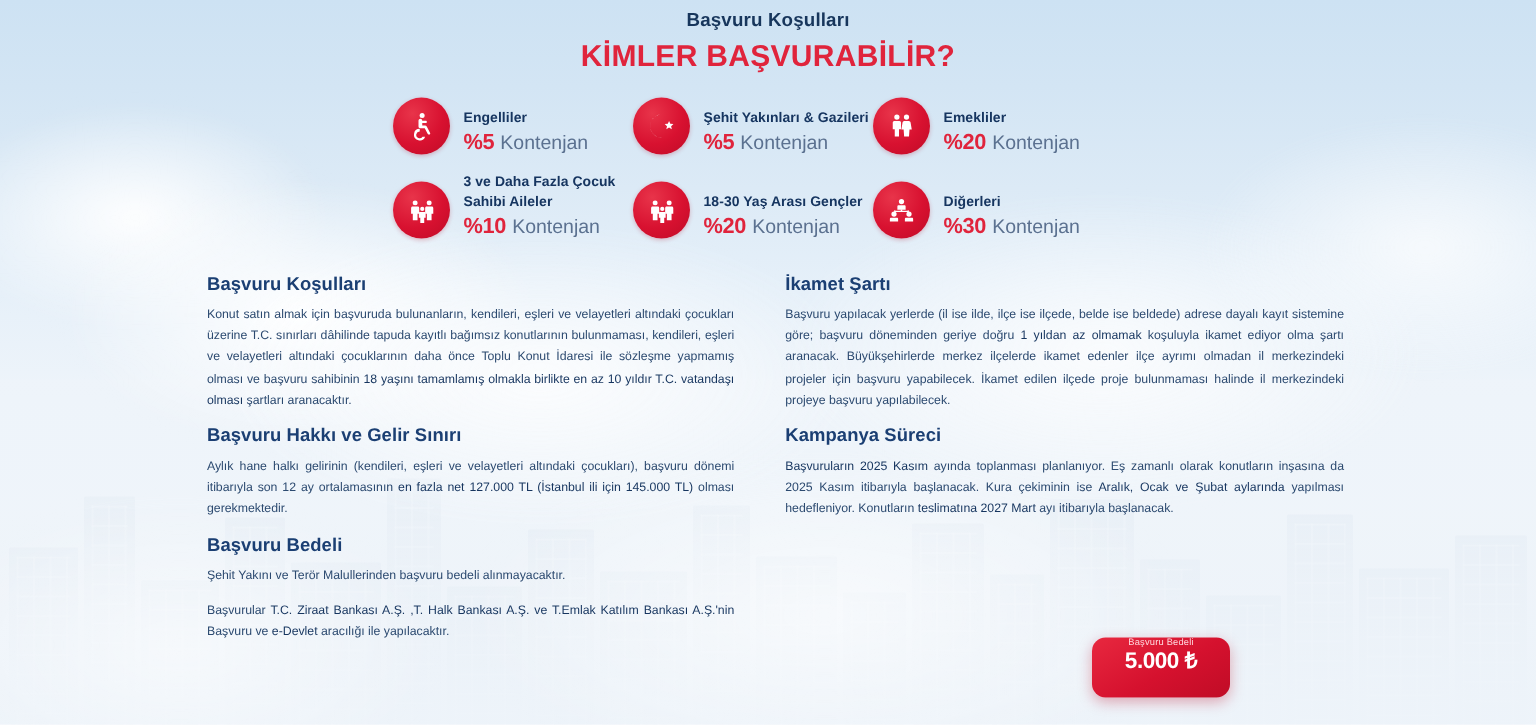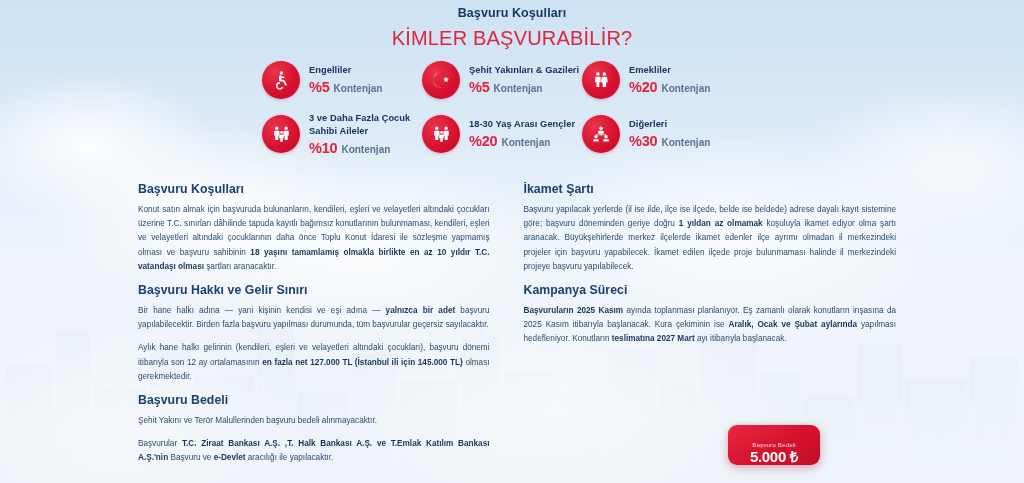--- a/index.html
+++ b/index.html
@@ -80,41 +80,41 @@
   }
   .header-kicker {
     font-size: 12.5px;
     font-weight: 700;
     color: #17365c;
     letter-spacing: .1px;
   }
   .header-title {
     margin-top: 7px;
     font-size: 20px;
-    font-weight: 400;
+    font-weight: 700;
     color: #e0243c;
     letter-spacing: .2px;
   }
 
   
   .quota-grid {
     position: absolute;
     left: 262px;
     top: 55px;
     width: 480px;
     z-index: 5;
     display: grid;
     grid-template-columns: 1fr 1fr 1fr;
     grid-template-rows: 48px 52px;
     column-gap: 0px;
     row-gap: 4px;
   }
   .quota-item {
     display: flex;
-    align-items: center;
+    align-items: flex-end;
     gap: 9px;
   }
   .quota-icon {
     flex: 0 0 auto;
     width: 38px;
     height: 38px;
     border-radius: 50%;
     background: radial-gradient(circle at 34% 28%, #e8344a 0%, #d81130 55%, #bf0b27 100%);
     display: flex;
     align-items: center;
@@ -138,23 +138,23 @@
     align-items: baseline;
     gap: 4px;
   }
   .quota-pct {
     font-size: 14.5px;
     font-weight: 700;
     color: #e0243c;
     letter-spacing: -.2px;
   }
   .quota-unit {
-    font-size: 10px;
+    font-size: 13px;
     color: #5b7190;
-    font-weight: 700;
+    font-weight: 400;
   }
 
   
   .content {
     position: absolute;
     left: 0; right: 0;
     top: 182px;
     z-index: 5;
     display: flex;
     padding: 0 128px 0 138px;
@@ -173,36 +173,36 @@
   h3.sec-title.spaced { margin-top: 4px; }
 
   p.sec-body {
     font-size: 8.2px;
     line-height: 14.2px;
     color: #2c4a70;
     text-align: justify;
     margin-bottom: 9px;
   }
   p.sec-body:last-child { margin-bottom: 0; }
-  p.sec-body b { font-weight: 700; color: #16355f; }
+  p.sec-body b { font-weight: 400; color: #16355f; }
 
   
   .price-pill {
     position: absolute;
     right: 204px;
     bottom: 18px;
     width: 92px;
     height: 40px;
     border-radius: 9px;
     background: linear-gradient(150deg, #e8283f 0%, #d5112e 55%, #c00c26 100%);
     box-shadow: 0 3px 9px rgba(190,20,45,.35);
     display: flex;
     flex-direction: column;
     align-items: center;
-    justify-content: flex-end;
+    justify-content: flex-start;
     z-index: 6;
   }
   .price-kicker {
     font-size: 6.2px;
     color: #ffd8de;
     font-weight: 400;
     letter-spacing: .15px;
     margin-bottom: 1px;
   }
   .price-amount {
@@ -375,21 +375,20 @@
 </div>
 
 <div class="content">
 
   <div class="col left">
 
     <h3 class="sec-title">Başvuru Koşulları</h3>
     <p class="sec-body"><span>Konut satın almak için başvuruda bulunanların, kendileri, eşleri ve velayetleri altındaki çocukları üzerine T.C. sınırları dâhilinde tapuda kayıtlı bağımsız konutlarının bulunmaması, kendileri, eşleri ve velayetleri altındaki çocuklarının daha önce Toplu Konut İdaresi ile sözleşme yapmamış olması ve başvuru sahibinin </span><b>18 yaşını tamamlamış olmakla birlikte en az 10 yıldır T.C. vatandaşı olması</b><span> şartları aranacaktır.</span></p>
 
     <h3 class="sec-title spaced">Başvuru Hakkı ve Gelir Sınırı</h3>
-    <p class="sec-body"><span>Bir hane halkı adına — yani kişinin kendisi ve eşi adına — </span><b>yalnızca bir adet</b><span> başvuru yapılabilecektir. Birden fazla başvuru yapılması durumunda, tüm başvurular geçersiz sayılacaktır.</span></p>
     <p class="sec-body"><span>Aylık hane halkı gelirinin (kendileri, eşleri ve velayetleri altındaki çocukları), başvuru dönemi itibarıyla son 12 ay ortalamasının </span><b>en fazla net 127.000 TL (İstanbul ili için 145.000 TL)</b><span> olması gerekmektedir.</span></p>
 
     <h3 class="sec-title spaced">Başvuru Bedeli</h3>
     <p class="sec-body">Şehit Yakını ve Terör Malullerinden başvuru bedeli alınmayacaktır.</p>
     <p class="sec-body"><span>Başvurular </span><b>T.C. Ziraat Bankası A.Ş. ,T. Halk Bankası A.Ş. ve T.Emlak Katılım Bankası A.Ş.'nin</b><span> Başvuru ve </span><b>e-Devlet</b><span> aracılığı ile yapılacaktır.</span></p>
   </div>
 
   <div class="col right">
 
     <h3 class="sec-title">İkamet Şartı</h3>

